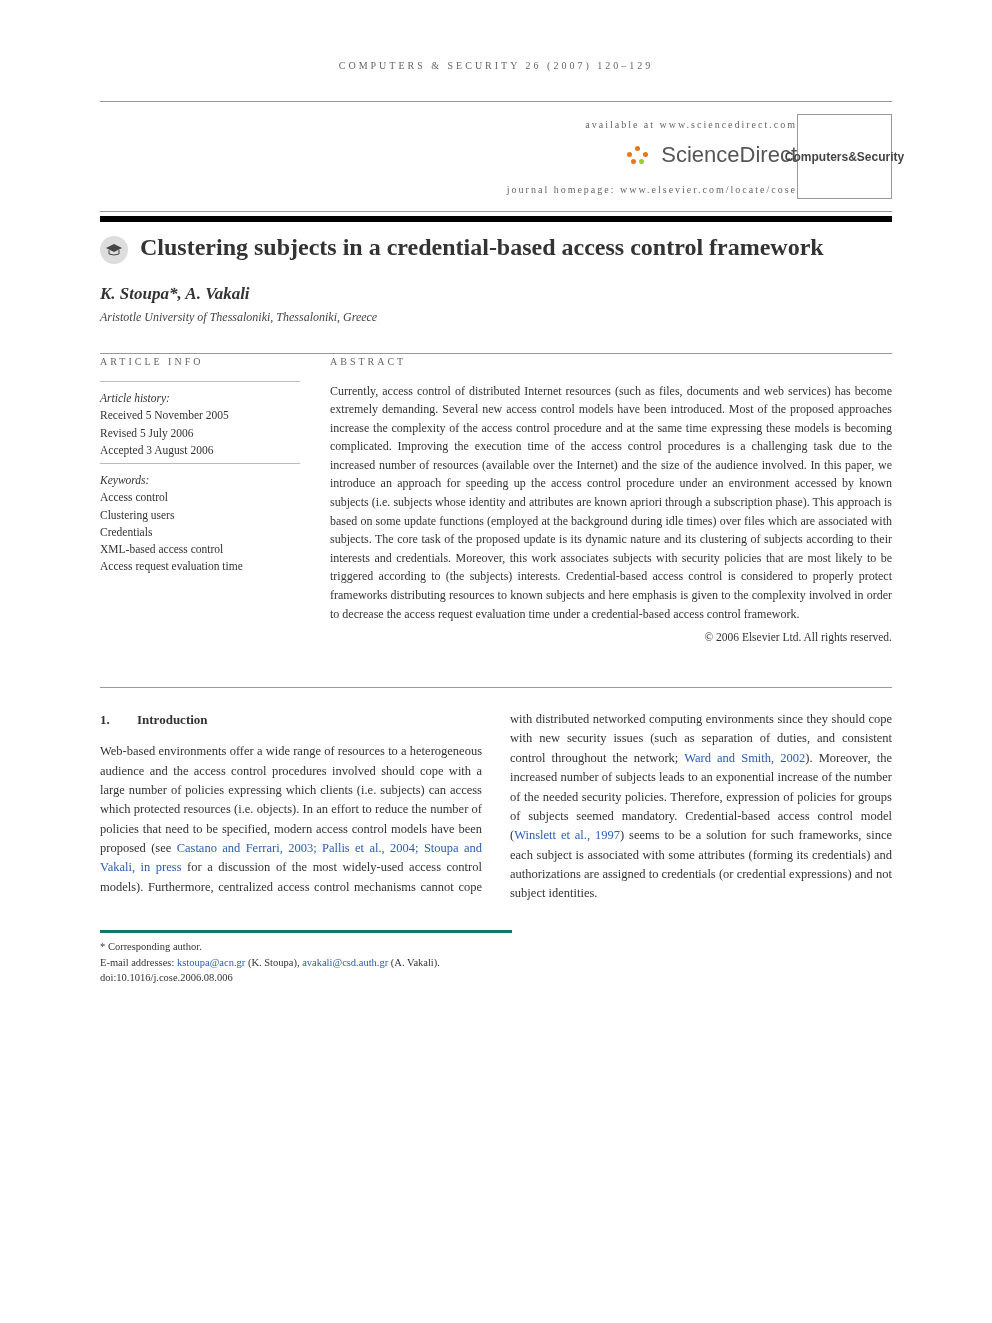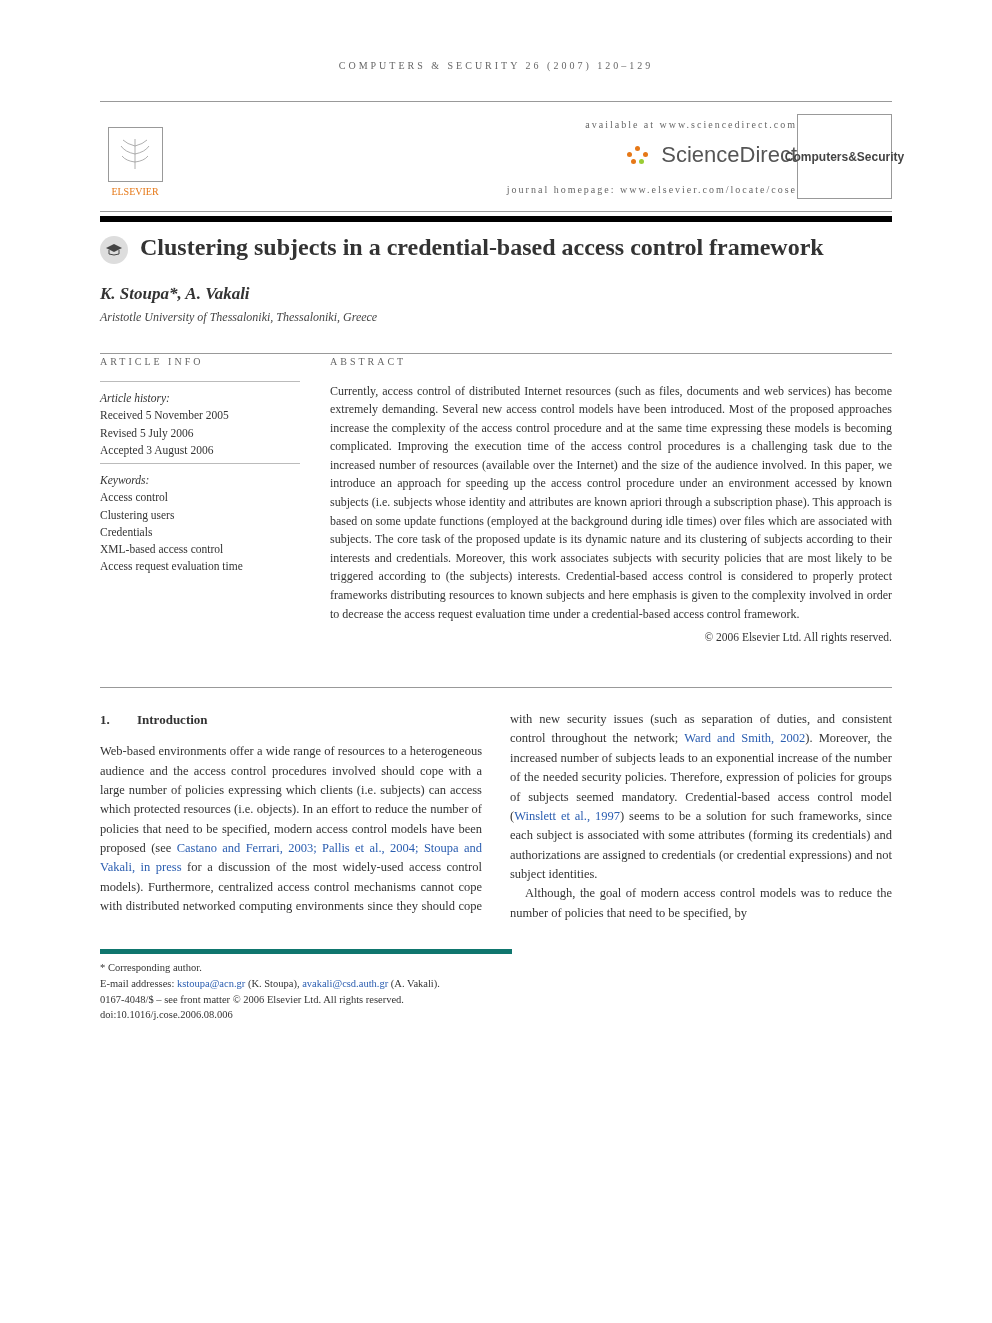--- a/index.html
+++ b/index.html
@@ -214,45 +214,37 @@
     .body-columns p {
       margin-bottom: 0;
     }
     .body-columns p + p {
       text-indent: 1.2em;
     }
     .ref-link {
       color: #2a5db0;
     }
     .footnotes {
-      border-top: 5px solid #0f766e;
+      border-top: 3px solid #0f766e;
       margin-top: 26px;
       padding-top: 6px;
       font-size: 10.5px;
       line-height: 1.5;
       width: 52%;
     }
     .footnotes .email { color: #2a5db0; margin-top: 16px; }
   </style>
 </head>
 <body>
 
 <div class="page">
 
   <div class="running-head">COMPUTERS &amp; SECURITY 26 (2007) 120–129</div>
 
   <div class="header-block">
-    <div class="elsevier-logo">
-      <div class="elsevier-tree">
-        <svg width="40" height="40" viewBox="0 0 40 40">
-          <path d="M20 5 L20 35 M20 12 Q12 10 8 6 M20 12 Q28 10 32 6 M20 20 Q10 18 6 12 M20 20 Q30 18 34 12 M20 28 Q11 27 7 22 M20 28 Q29 27 33 22" stroke="#999" stroke-width="0.8" fill="none"></path>
-        </svg>
-      </div>
-      <span>ELSEVIER</span>
-    </div>
 
     <div class="header-center">
       <div class="available-at">available at www.sciencedirect.com</div>
       <div class="sd-logo">
         <span class="sd-dots">
           <span></span>
             <span></span>
             <span></span>
             <span></span>
             <span></span>
@@ -309,25 +301,23 @@
   </div>
 
   <hr class="divider-line">
 
   <div class="body-columns">
     <div class="section-heading">
       <span class="section-number">1.</span>
       <span class="section-title">Introduction</span>
     </div>
     <p><span>Web-based environments offer a wide range of resources to a heterogeneous audience and the access control procedures involved should cope with a large number of policies expressing which clients (i.e. subjects) can access which protected resources (i.e. objects). In an effort to reduce the number of policies that need to be specified, modern access control models have been proposed (see </span><span class="ref-link">Castano and Ferrari, 2003; Pallis et al., 2004; Stoupa and Vakali, in press</span><span> for a discussion of the most widely-used access control models). Furthermore, centralized access control mechanisms cannot cope with distributed networked computing environments since they should cope with</span> <span>new security issues (such as separation of duties, and consistent control throughout the network; </span><span class="ref-link">Ward and Smith, 2002</span><span>). Moreover, the increased number of subjects leads to an exponential increase of the number of the needed security policies. Therefore, expression of policies for groups of subjects seemed mandatory. Credential-based access control model (</span><span class="ref-link">Winslett et al., 1997</span><span>) seems to be a solution for such frameworks, since each subject is associated with some attributes (forming its credentials) and authorizations are assigned to credentials (or credential expressions) and not subject identities.</span></p>
-    <p>Although, the goal of modern access control models was to reduce the number of policies that need to be specified, by</p>
   </div>
 
   <div class="footnotes">
     <div>* Corresponding author.</div>
     <div>
       <span>E-mail addresses: </span><span class="email">kstoupa@acn.gr</span><span> (K. Stoupa), </span><span class="email">avakali@csd.auth.gr</span><span> (A. Vakali).</span>
     </div>
-    <div>0167-4048/$ – see front matter © 2006 Elsevier Ltd. All rights reserved.</div>
     <div>doi:10.1016/j.cose.2006.08.006</div>
   </div>
 
 </div>
 
 </body></html>

